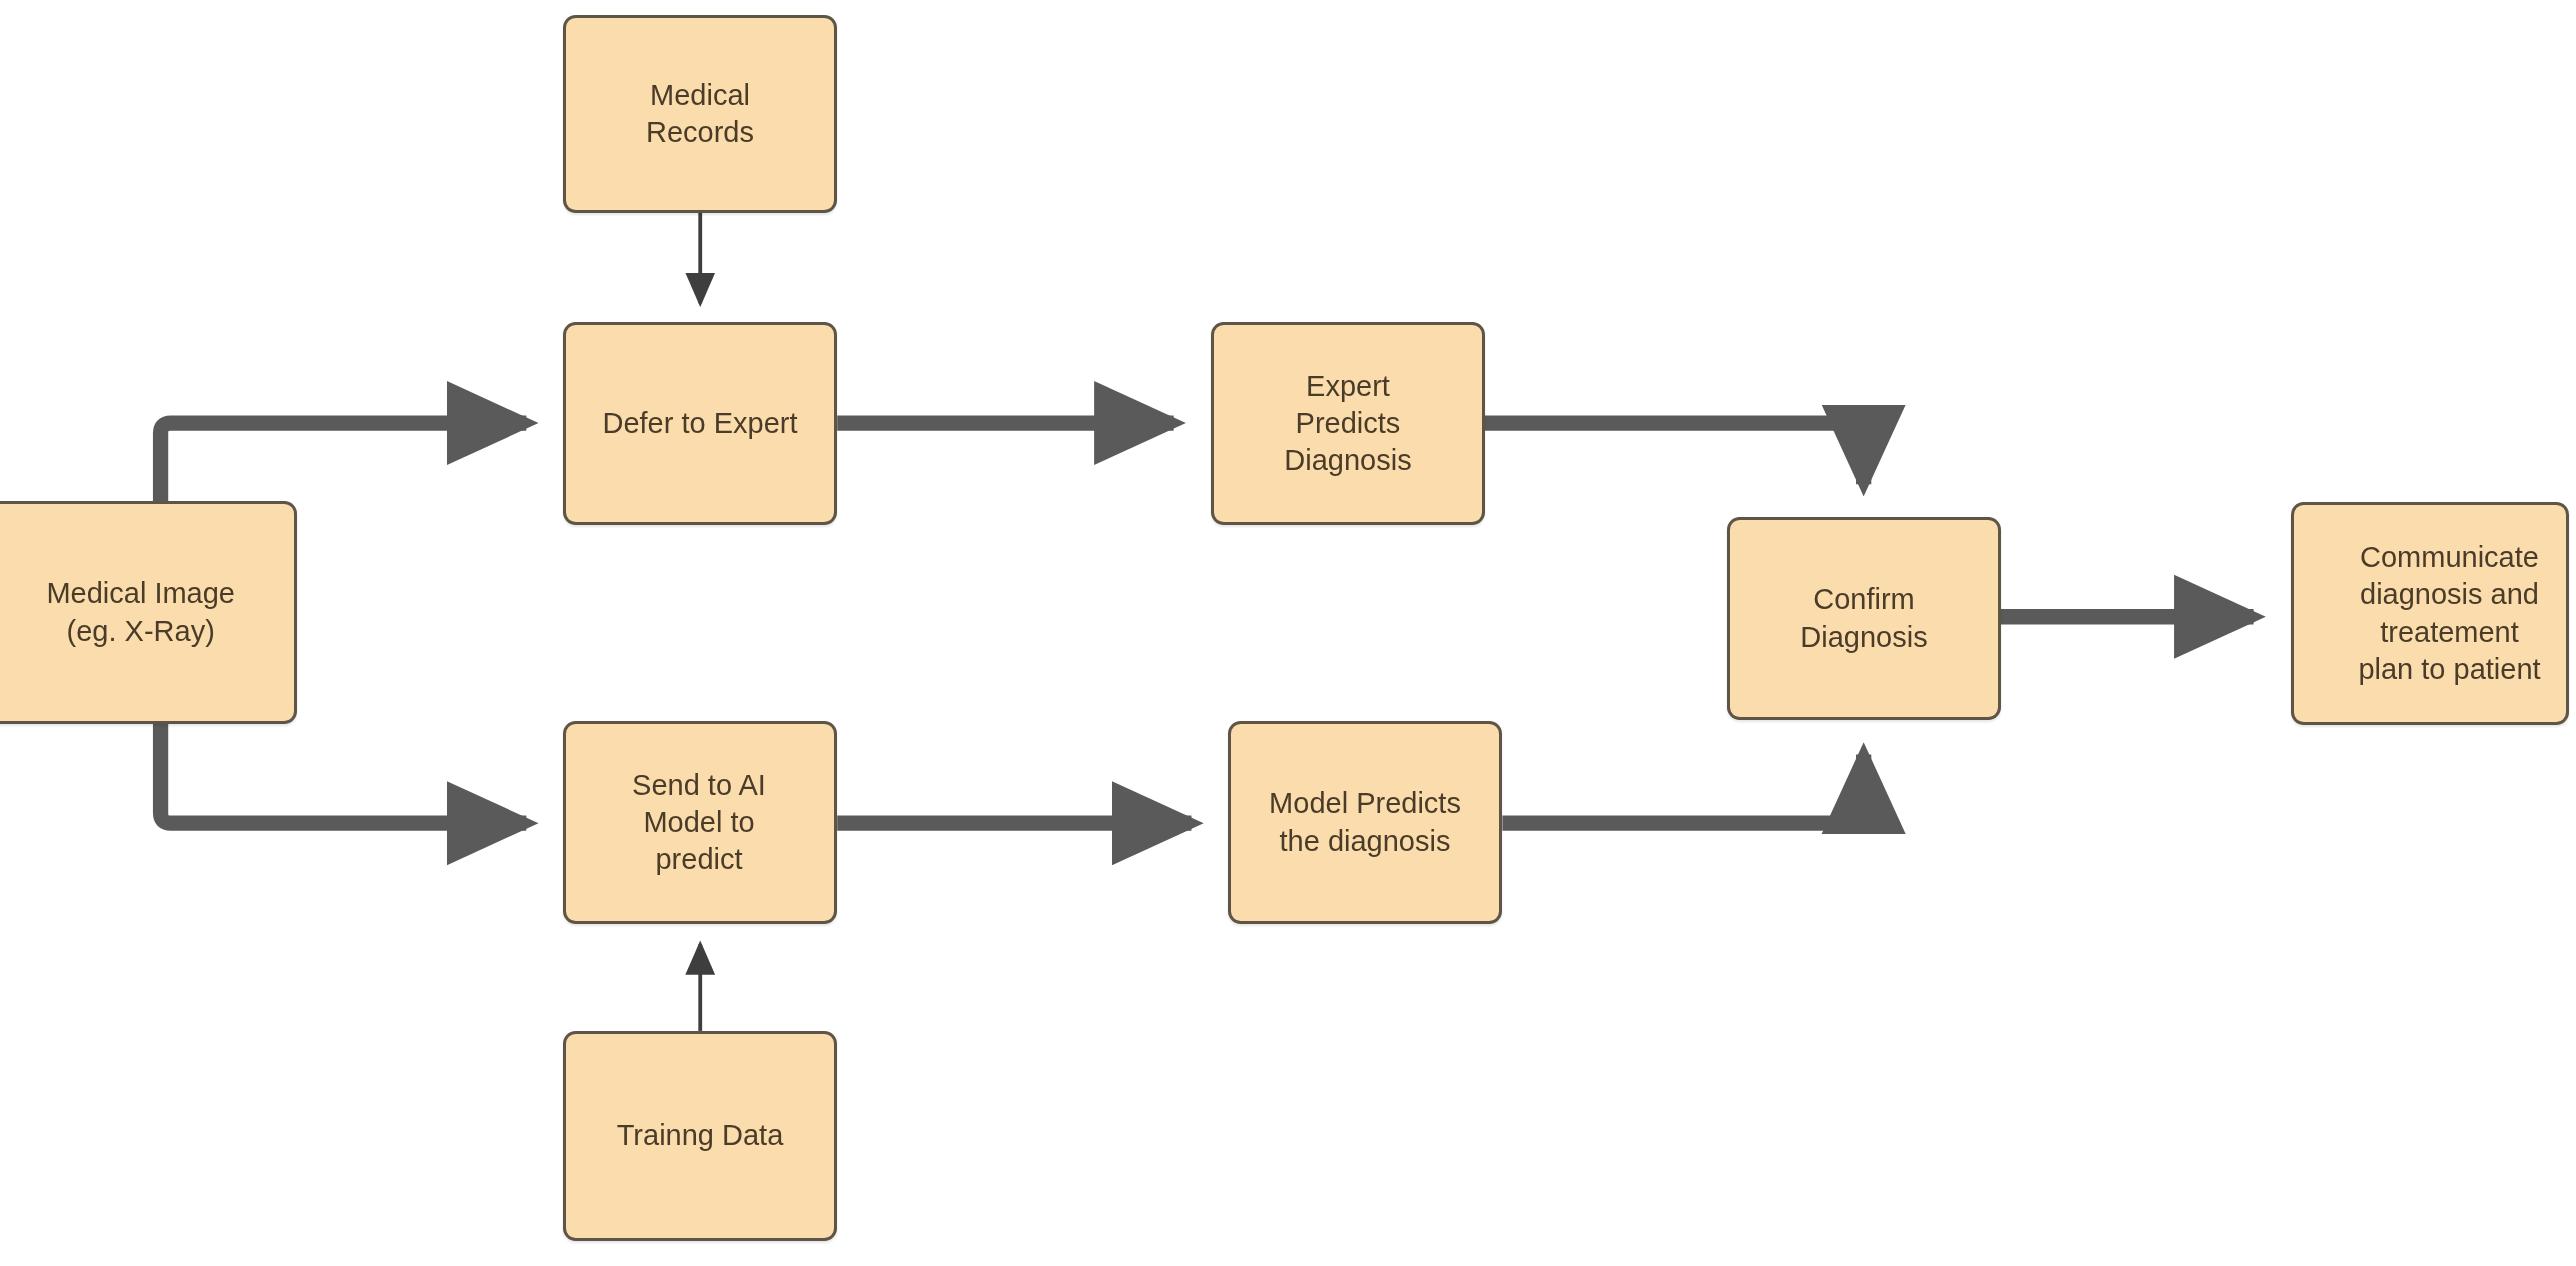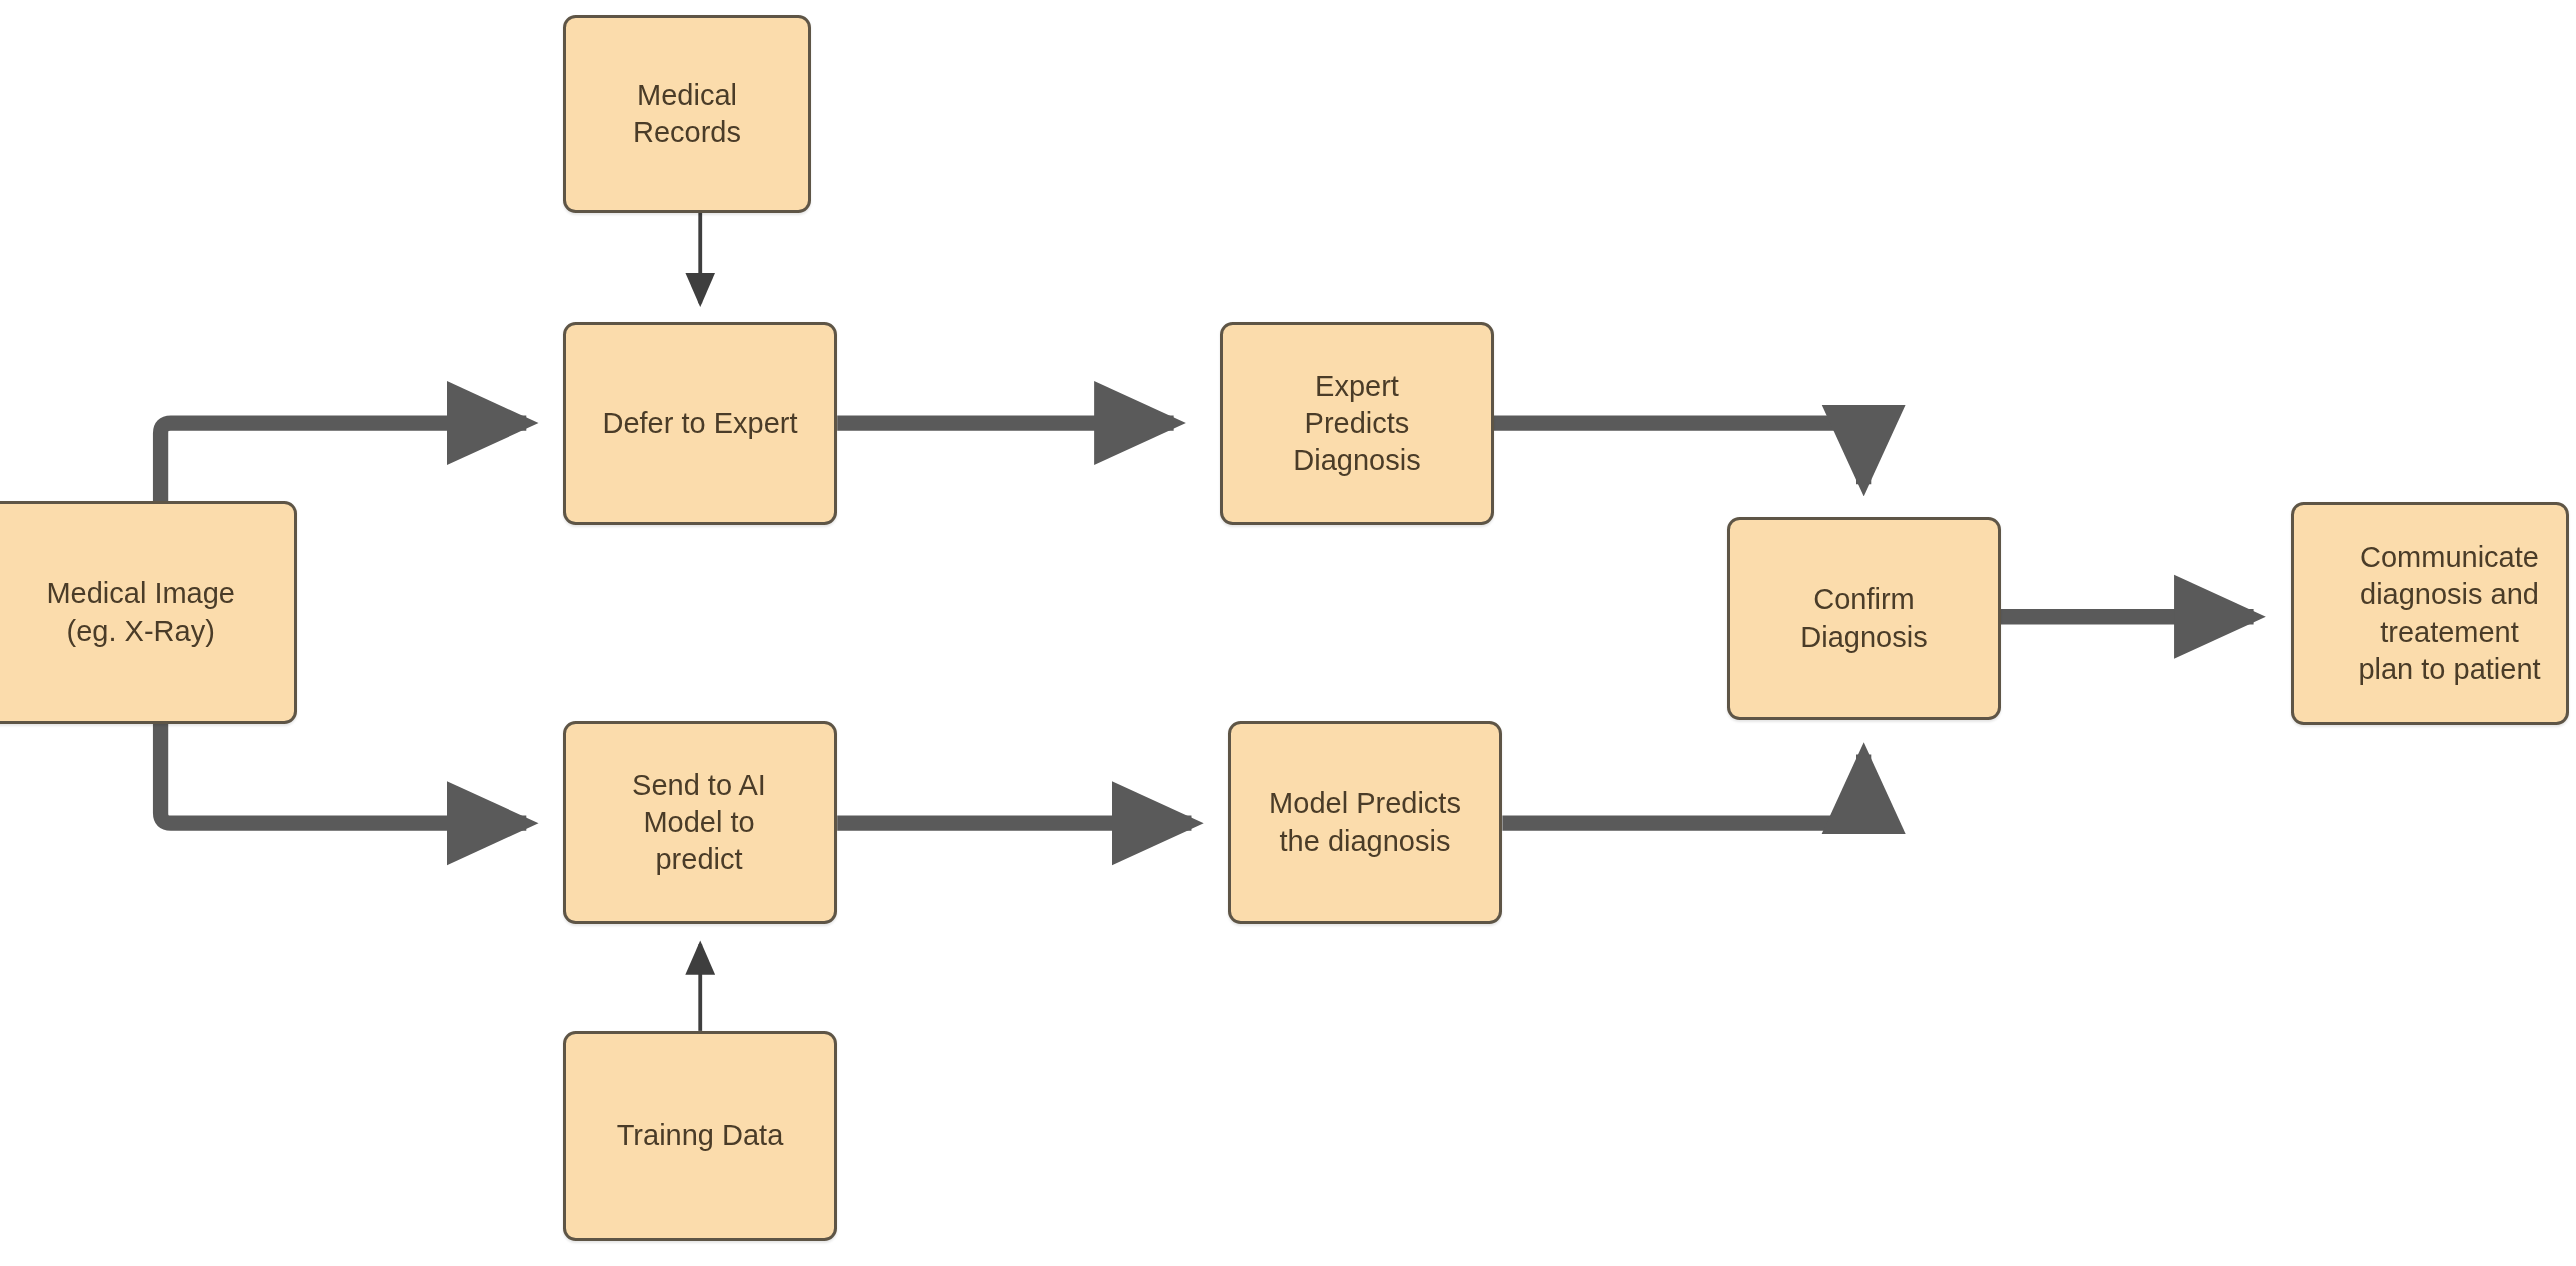--- a/index.html
+++ b/index.html
@@ -92,35 +92,35 @@
 
     <g>
       <path d="M1099,334 L1099,476" fill="none" stroke="#3E3E3E" stroke-width="6" stroke-linecap="butt" marker-end="url(#arrowThin)"></path>
     </g>
 
     <g>
       <path d="M1099,1618 L1099,1482" fill="none" stroke="#3E3E3E" stroke-width="6" stroke-linecap="butt" marker-end="url(#arrowThin)"></path>
     </g>
   </svg>
 
-  <div class="node" style="left:563px; top:15.3px; width:248px; height:198px;">
+  <div class="node" style="left:563px; top:15.3px; width:274px; height:198px;">
     <span class="lbl">Medical
 Records</span>
   </div>
 
   <div class="node" style="left:563px; top:322px; width:274px; height:203px;">
     <span class="lbl">Defer to Expert</span>
   </div>
 
   <div class="node" style="left:-15.3px; top:501px; width:312px; height:223px;">
     <span class="lbl">Medical Image
 (eg. X-Ray)</span>
   </div>
 
-  <div class="node" style="left:1211px; top:322px; width:274px; height:203px;margin-left:9px;">
+  <div class="node" style="left:1211px; top:322px; width:274px; height:203px;">
     <span class="lbl">Expert
 Predicts
 Diagnosis</span>
   </div>
 
   <div class="node" style="left:563px; top:721px; width:274px; height:203px;padding-left:7px;">
     <span class="lbl">Send to AI
 Model to
 predict</span>
   </div>

